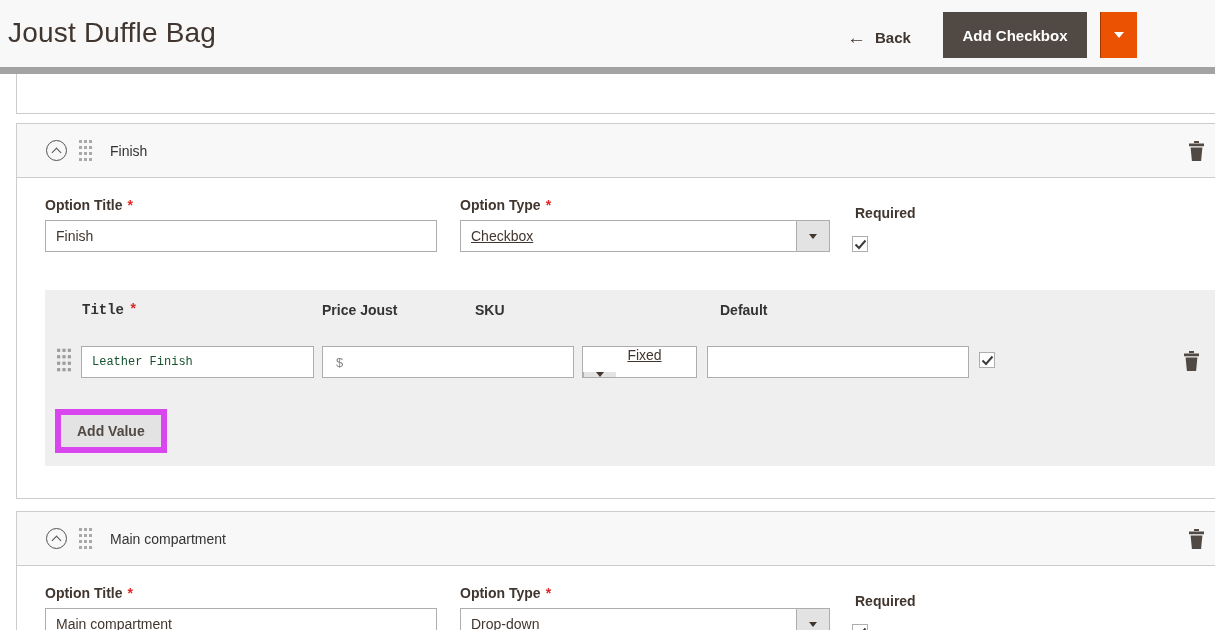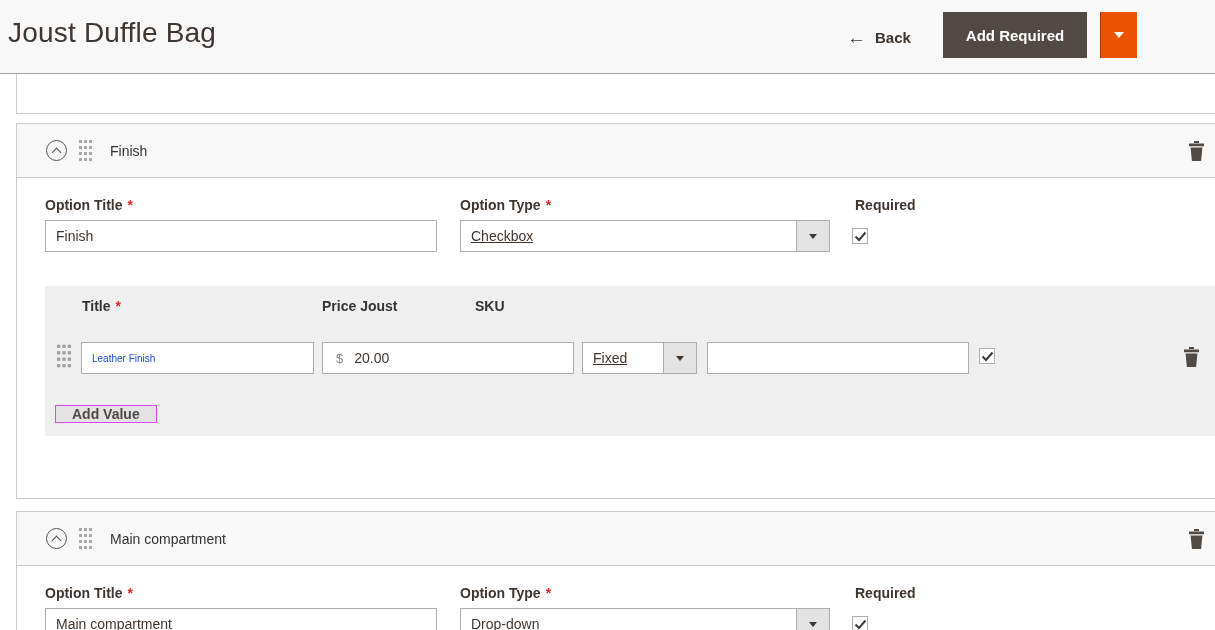--- a/index.html
+++ b/index.html
@@ -2,21 +2,21 @@
 <html><head>
 <meta charset="utf-8">
 <style>
   * { box-sizing: border-box; }
   html,body { margin:0; padding:0; }
   body {
     width:1215px; height:630px; overflow:hidden; position:relative;
     background:#fff; font-family:"Liberation Sans", sans-serif; color:#333;
   }
   
-  .page-header{ height:74px; background:#f8f8f8; border-bottom:1px solid #a3a3a3; position:relative; }
+  .page-header{ height:74px; background:#f8f8f8; border-bottom:7px solid #a3a3a3; position:relative; }
   .page-title{ position:absolute; left:8px; top:17px; margin:0; font-size:28px; font-weight:400; color:#41362f; letter-spacing:.2px; }
   .back-btn{ position:absolute; left:841px; top:0; height:74px; display:flex; align-items:center; gap:9px;
              background:none; border:none; cursor:pointer; color:#41362f; font-family:inherit; }
   .back-arrow{ font-size:19px; line-height:1; color:#41362f; }
   .back-label{ font-size:15px; font-weight:700; }
   .btn-dark{ position:absolute; left:943px; top:12px; width:144px; height:46px; background:#514943; color:#fff;
              border:none; font-family:inherit; font-size:15px; font-weight:700; cursor:pointer; }
   .save-split{ position:absolute; left:1100px; top:12px; width:132px; height:46px; display:flex; }
   .save-main{ flex:1; background:#eb5202; color:#fff; border:none; font-family:inherit; font-size:15px; font-weight:700; cursor:pointer; }
   .save-caret{ width:37px; background:#eb5202; border:none; border-left:1px solid rgba(0,0,0,.3); cursor:pointer;
@@ -40,61 +40,61 @@
   .body-finish{ height:320px; }
   .body-main{ height:300px; }
 
   
   .fields-row{ display:flex; }
   .field label{ display:block; font-size:14px; font-weight:700; color:#41362f; line-height:14px; }
   .req{ color:#e22626; font-weight:700; margin-left:5px; }
   .f-title{ width:392px; margin-right:23px; }
   .f-type{ width:370px; margin-right:22px; }
   .f-req{ padding-left:0; }
-  .f-req label{ padding-left:3px; }
+  .f-req label{ padding-left:3px;margin-top:8px; }
   .text-input{ margin-top:8px; width:100%; height:32px; border:1px solid #adadad; background:#fff; padding:0 10px;
                font-family:inherit; font-size:14px; color:#41362f; }
   .select{ margin-top:8px; height:32px; border:1px solid #adadad; background:#fff; display:flex; align-items:center;
            position:relative; cursor:pointer; }
   .select-value{ padding-left:10px; font-size:14px; color:#41362f; flex:1;text-decoration:underline; }
   .select-arrow{ width:33px; align-self:stretch; background:#e3e3e3; border-left:1px solid #adadad; display:flex; align-items:center; justify-content:center; }
   .tri-down{ width:0; height:0; border-left:4px solid transparent; border-right:4px solid transparent; border-top:5px solid #41362f; }
   .checkbox{ display:inline-block; width:16px; height:16px; border:1px solid #adadad; background:#fff; margin-top:16px; position:relative; cursor:pointer; }
   .checkbox .check{ display:none; position:absolute; left:1px; top:2px; }
   .checkbox.checked .check{ display:block; }
 
   
   .opts-table{ margin-top:34px; background:#efefef; padding-bottom:13px; }
   .t-head{ height:40px; display:flex; align-items:center; font-size:14px; font-weight:700; color:#333; }
-  .c-grip{ width:36px; } .c-title{ width:241px; } .c-price{ width:260px; } .c-ptype{ width:125px; } .c-sku{ width:272px; } .c-default{ width:198px; }
+  .c-grip{ width:36px; } .c-title{ width:241px;font-family:Liberation Mono, monospace; } .c-price{ width:260px; } .c-ptype{ width:125px; } .c-sku{ width:272px; } .c-default{ width:198px; }
   .h-title{ padding-left:1px; } .h-sku{ padding-left:28px; } .h-default{ padding-left:1px; }
   .t-row{ display:flex; align-items:center; height:32px; margin-top:16px; position:relative; }
   .row-grip{ margin-left:12px; display:inline-flex; cursor:move; }
-  .cell-input{ height:32px; border:1px solid #adadad; background:#fff; padding:0 10px; font-family:inherit; font-size:10px; color:#1d4ed8; margin:0; }
+  .cell-input{ height:32px; border:1px solid #adadad; background:#fff; padding:0 10px; font-family:inherit; font-size:12px; color:#14532d; margin:0; }
   .in-title{ width:233px; }
   .price-field{ width:252px; height:32px; border:1px solid #adadad; background:#fff; display:flex; align-items:center; }
   .currency{ padding-left:13px; font-size:13px; color:#858585; }
   .price-input{ border:none; flex:1; height:100%; padding-left:11px; font-family:inherit; font-size:14px; color:#41362f; background:transparent; }
-  .sel-small{ width:115px; margin-top:0; }
+  .sel-small{ width:115px; margin-top:0;flex-direction:column; }
   .in-sku{ width:262px; }
   .cb-row{ margin-top:0; }
   .row-trash{ position:absolute; left:1138px; top:5px; background:none; border:none; padding:0; cursor:pointer; }
-  .add-value-btn{ margin:31px 0 0 10px; height:18px; padding:0 16px; background:#e3e3e3; border:1px solid #d946ef;
+  .add-value-btn{ margin:31px 0 0 10px; height:44px; padding:0 16px; background:#e3e3e3; border:6px solid #d946ef;
                   font-family:inherit; font-size:14px; font-weight:700; color:#514943; cursor:pointer; }
 </style>
 </head>
 <body>
 
 <header class="page-header">
   <h1 class="page-title">Joust Duffle Bag</h1>
   <button class="back-btn">
     <span class="back-arrow">←</span>
     <span class="back-label">Back</span>
   </button>
-  <button class="btn-dark">Add Required</button>
+  <button class="btn-dark">Add Checkbox</button>
   <div class="save-split">
     <button class="save-caret">
       <span class="tri-down-white"></span>
     </button>
   </div>
 </header>
 
 <div class="content">
 
   <div class="panel panel-partial"></div>
@@ -154,20 +154,21 @@
           </span>
         </div>
       </div>
 
       <div class="opts-table">
         <div class="t-head">
           <div class="c-grip"></div>
           <div class="c-title h-title"><span>Title</span><span class="req">*</span></div>
           <div class="c-ptype"><span>Price Joust</span></div>
           <div class="c-sku h-sku"><span>SKU</span></div>
+          <div class="c-default h-default"><span>Default</span></div>
         </div>
 
         <div class="t-row">
           <div class="c-grip">
             <span class="row-grip">
               <svg width="14" height="26" viewBox="0 0 13 21">
                   <g fill="#9d9d9d">
                     <rect x="0" y="0" width="3" height="3"></rect>
                     <rect x="5" y="0" width="3" height="3"></rect>
                     <rect x="10" y="0" width="3" height="3"></rect>
@@ -181,21 +182,20 @@
                     <rect x="5" y="18" width="3" height="3"></rect>
                     <rect x="10" y="18" width="3" height="3"></rect>
                   </g>
                 </svg>
             </span>
           </div>
           <div class="c-title"><input class="cell-input in-title" value="Leather Finish" style=""></div>
           <div class="c-price">
             <div class="price-field">
               <span class="currency">$</span>
-              <input class="price-input" value="20.00" style="">
             </div>
           </div>
           <div class="c-ptype">
             <div class="select sel-small">
               <span class="select-value">Fixed</span>
               <span class="select-arrow">
                   <i class="tri-down"></i>
                 </span>
             </div>
           </div>

